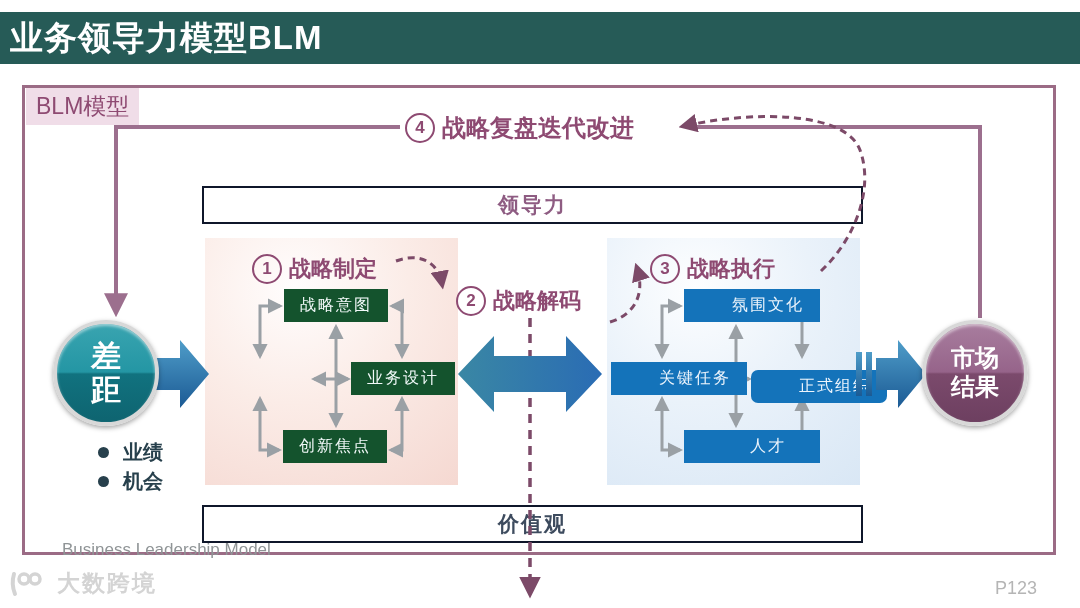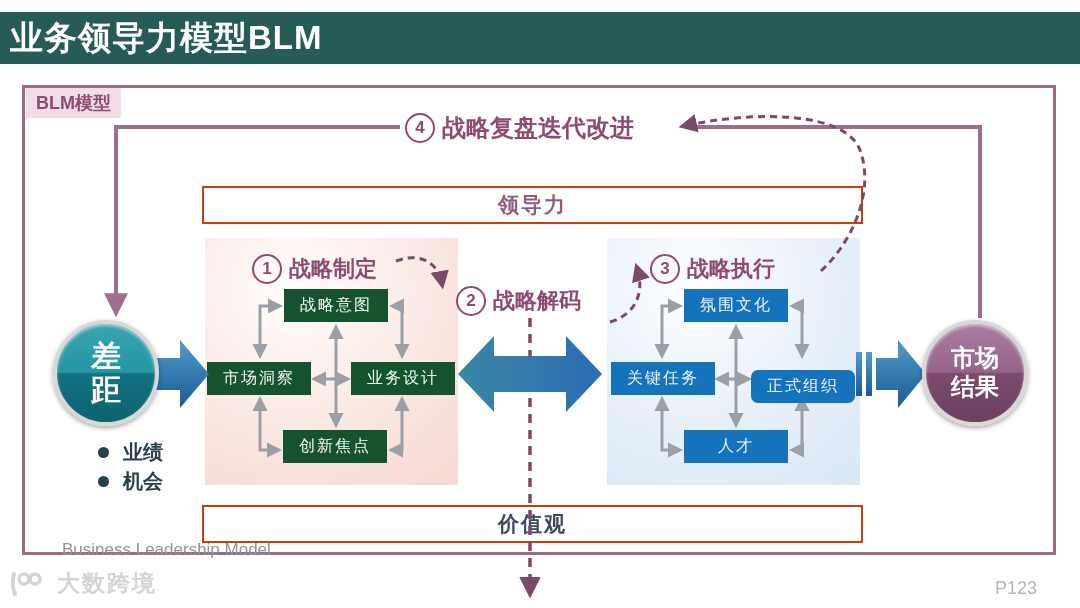--- a/index.html
+++ b/index.html
@@ -5,44 +5,44 @@
   html,body{margin:0;padding:0;background:#ffffff;}
   body{font-family:"Liberation Sans","DejaVu Sans",sans-serif;}
   #stage{position:relative;width:1080px;height:608px;background:#ffffff;overflow:hidden;}
 
   
   .header-bar{position:absolute;left:0;top:12px;width:1080px;height:52px;background:#265b57;display:flex;align-items:center;}
   .header-bar .title{color:#ffffff;font-size:33px;font-weight:bold;padding-left:10px;letter-spacing:1px;}
 
   
   .blm-frame{position:absolute;left:22px;top:85px;width:1034px;height:470px;border:3px solid #9b6b85;box-sizing:border-box;background:transparent;}
-  .blm-label{position:absolute;left:26px;top:88px;background:#f0dde8;color:#8e4a72;font-size:18px;font-weight:bold;padding:3px 10px;}
+  .blm-label{position:absolute;left:26px;top:88px;background:#f0dde8;color:#8e4a72;font-size:23px;font-weight:normal;padding:3px 10px;}
 
   
   .step-title{position:absolute;display:flex;align-items:center;gap:7px;color:#8e4a72;font-weight:bold;white-space:nowrap;z-index:8;}
   .circle-num{display:inline-flex;width:26px;height:26px;border:2.5px solid #8e4a72;border-radius:50%;align-items:center;justify-content:center;font-size:17px;flex:0 0 auto;background:transparent;}
   .t4{left:405px;top:112px;font-size:24px;}
   .t1{left:252px;top:254px;font-size:22px;}
   .t2{left:456px;top:286px;font-size:22px;}
   .t3{left:650px;top:254px;font-size:22px;}
 
   
-  .hbar{position:absolute;left:202px;width:661px;height:38px;border:2px solid #c2410c;background:#ffffff;box-sizing:border-box;display:flex;align-items:center;justify-content:center;font-size:21px;font-weight:bold;z-index:4;}
+  .hbar{position:absolute;left:202px;width:661px;height:38px;border:2px solid #0f172a;background:#ffffff;box-sizing:border-box;display:flex;align-items:center;justify-content:center;font-size:21px;font-weight:bold;z-index:4;}
   .bar-lead{top:186px;color:#8e5c82;letter-spacing:2px;}
   .bar-val{top:499px;color:#3d4b5e;letter-spacing:2px;margin-top:6px;}
 
   
   .panel{position:absolute;top:238px;width:253px;height:247px;z-index:1;}
   .panel-pink{left:205px;background:radial-gradient(circle at 35% 20%, #fffdfd 0%, #fbece7 45%, #f5d8d1 100%);}
   .panel-blue{left:607px;background:radial-gradient(circle at 35% 20%, #fdfeff 0%, #eaf2fa 45%, #d9e7f5 100%);}
 
   
   .node{position:absolute;width:104px;height:33px;display:flex;align-items:center;justify-content:center;color:#f2f9f9;font-size:16px;letter-spacing:2px;z-index:3;}
   .node-teal{background:#14532d;}
-  .node-blue{background:#1473ba;color:#ecf4fc;}
+  .node-blue{background:#1473ba;color:#ecf4fc;padding-left:32px;}
 
   
   .big-circle{position:absolute;width:106px;height:106px;border-radius:50%;z-index:7;display:flex;flex-direction:column;align-items:center;justify-content:center;color:#ffffff;font-weight:bold;text-align:center;border:4px solid #d8d8d8;box-sizing:border-box;box-shadow:0 2px 5px rgba(0,0,0,0.35), inset 0 2px 3px rgba(255,255,255,0.5);}
   .circle-gap{left:53px;top:320px;background:linear-gradient(180deg,#39a4b0 0%,#2496a4 49%,#11727f 51%,#0e6470 100%);font-size:30px;line-height:1.12;}
   .circle-result{left:922px;top:320px;background:linear-gradient(180deg,#a87d9e 0%,#96648a 49%,#7b4a6c 51%,#6d3f60 100%);font-size:24px;line-height:1.2;}
 
   
   .bullet-list{position:absolute;left:98px;top:438px;z-index:7;}
   .bullet-item{display:flex;align-items:center;gap:14px;color:#27404c;font-size:20px;font-weight:bold;height:29px;}
   .bullet-dot{width:11px;height:11px;border-radius:50%;background:#27404c;flex:0 0 auto;}
@@ -99,21 +99,20 @@
       <path d="M736,327 L736,425" marker-start="url(#mgs)" marker-end="url(#mg)"></path>
       <path d="M717,379 L749,379" marker-start="url(#mgs)" marker-end="url(#mg)"></path>
       <path d="M680,306 L662,306 L662,356" marker-start="url(#mgs)" marker-end="url(#mg)"></path>
       <path d="M792,306 L802,306 L802,356" marker-start="url(#mgs)" marker-end="url(#mg)"></path>
       <path d="M662,399 L662,450 L680,450" marker-start="url(#mgs)" marker-end="url(#mg)"></path>
       <path d="M802,399 L802,450 L792,450" marker-start="url(#mgs)" marker-end="url(#mg)"></path>
     </g>
   </svg>
 
   <div class="node node-teal" style="left:284px;top:289px;">战略意图</div>
-  <div class="node node-teal" style="left:207px;top:362px;">市场洞察</div>
   <div class="node node-teal" style="left:351px;top:362px;">业务设计</div>
   <div class="node node-teal" style="left:283px;top:430px;">创新焦点</div>
 
   <div class="node node-blue" style="left:684px;top:289px;">氛围文化</div>
   <div class="node node-blue" style="left:611px;top:362px;">关键任务</div>
   <div class="node node-blue" style="left:751px;top:370px;border-radius:7px;">正式组织</div>
   <div class="node node-blue" style="left:684px;top:430px;">人才</div>
 
   <div class="hbar bar-lead">
     <span>领导力</span>

